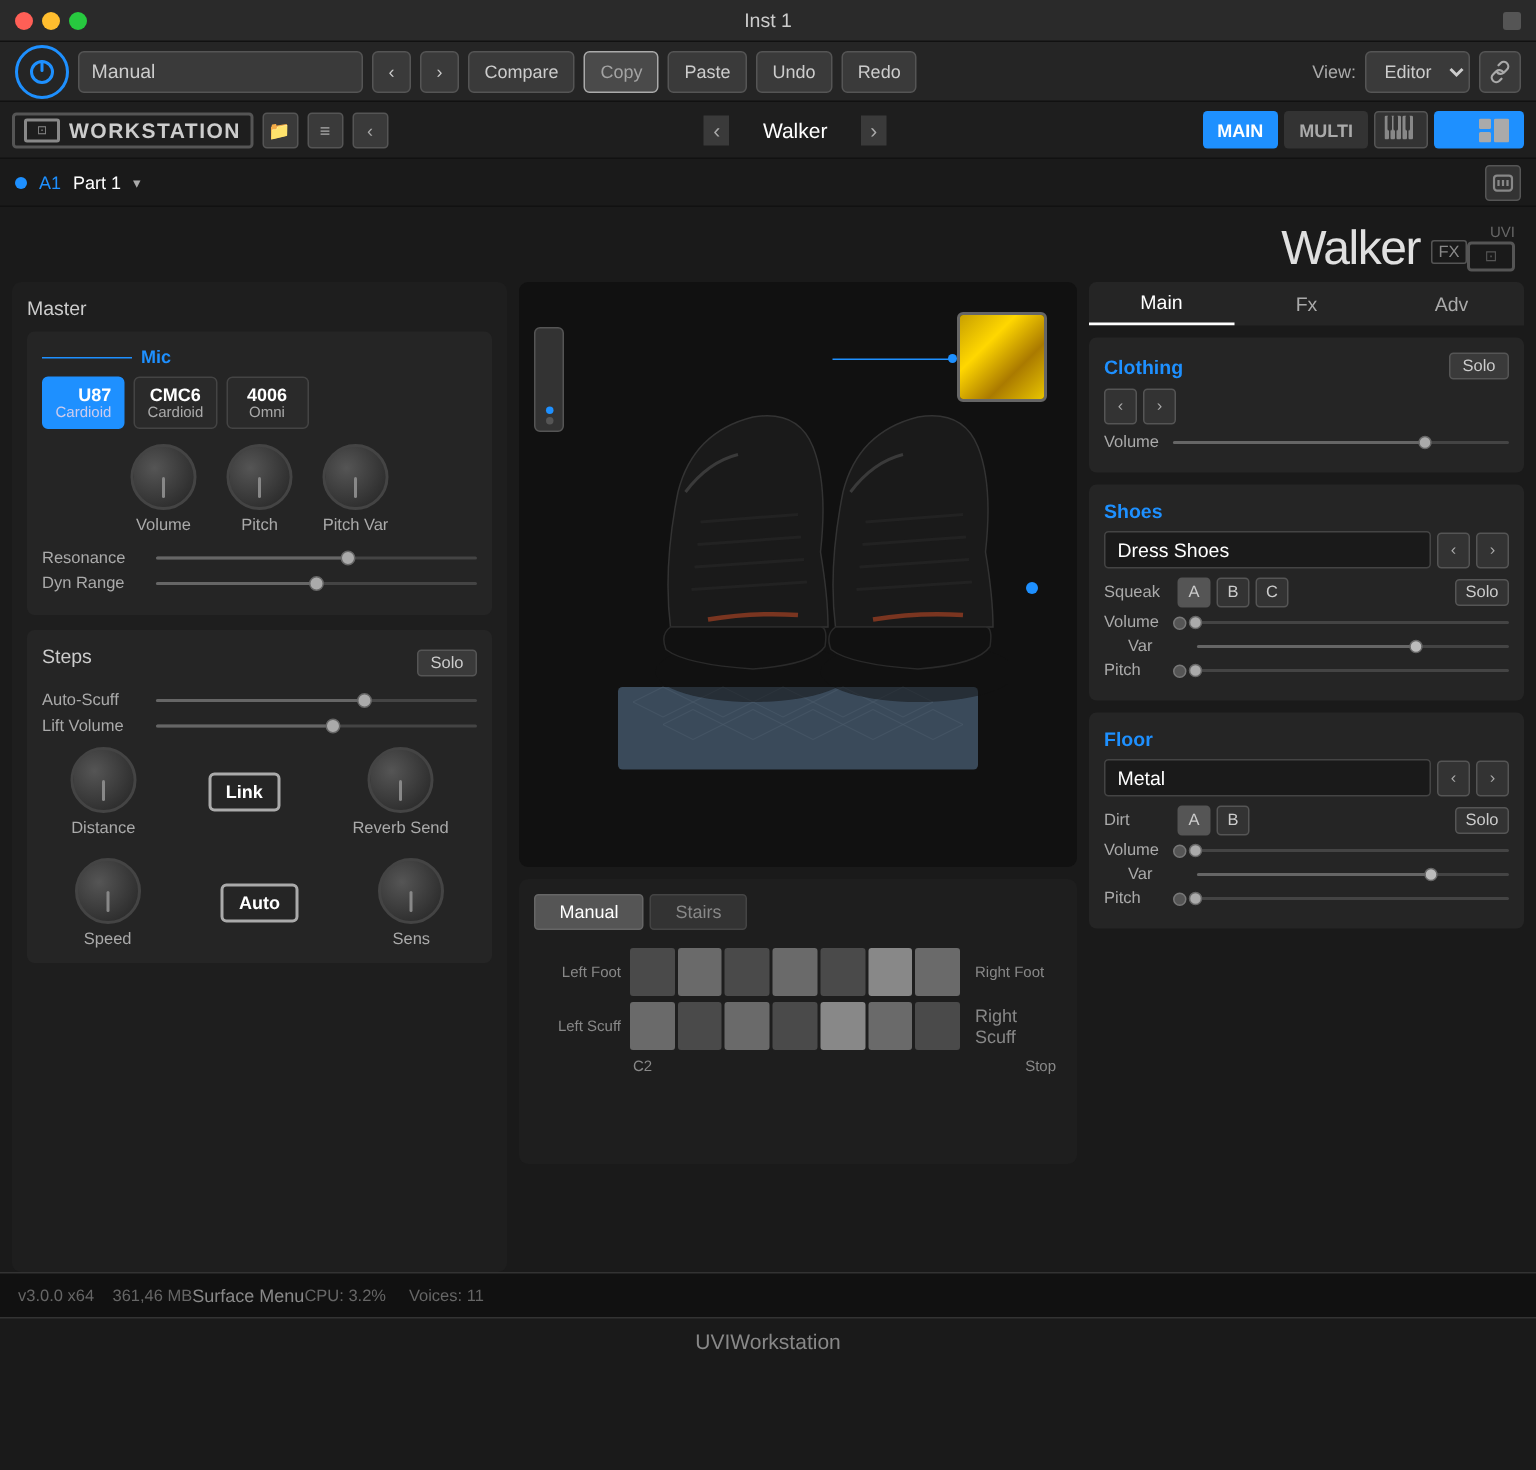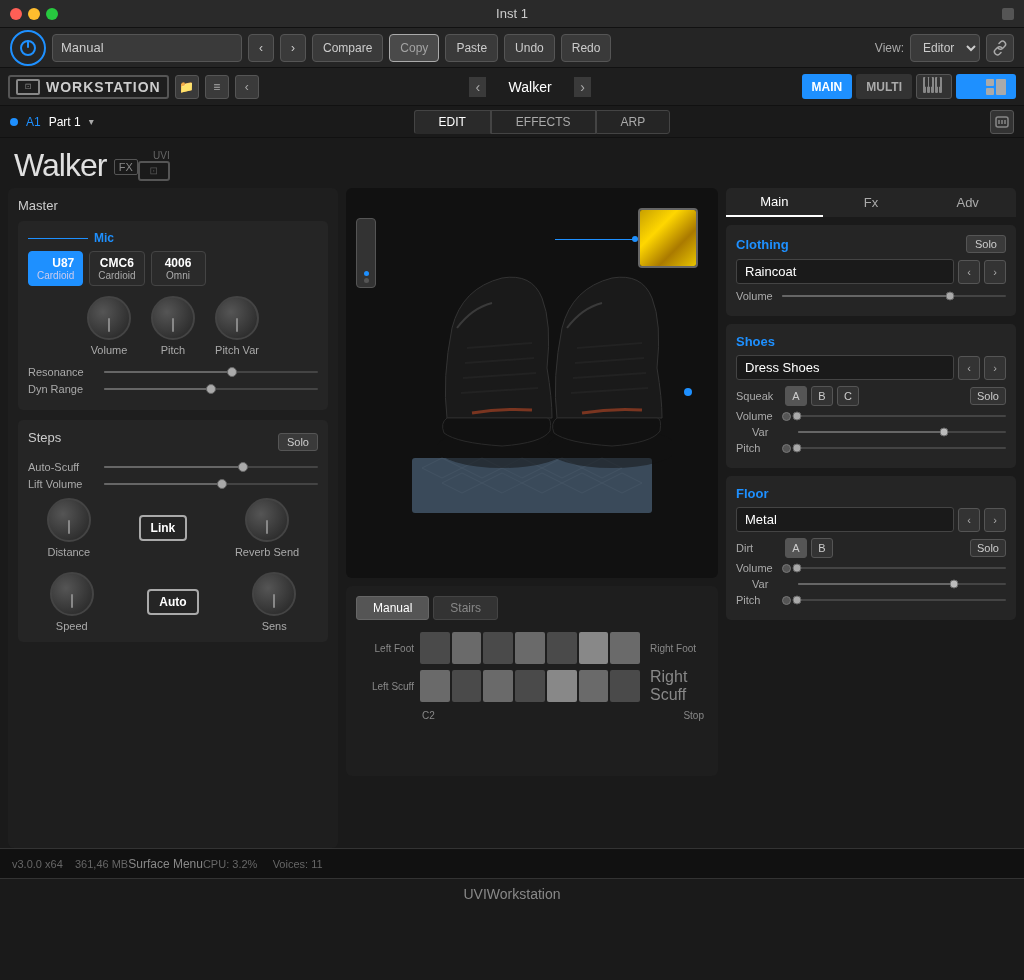--- a/index.html
+++ b/index.html
@@ -236,21 +236,21 @@
       background: #333; border: 1px solid #555;
       border-radius: 3px; width: 24px; height: 24px;
       display: flex; align-items: center; justify-content: center;
       cursor: pointer; color: #aaa; font-size: 11px;
     }
 
     
     .instrument-title-bar {
       background: #1a1a1a;
       padding: 8px 14px 4px;
-      display: flex; align-items: center; justify-content: flex-start;
+      display: flex; align-items: center; justify-content: flex-end;
       height: 50px;
     }
     .instrument-title {
       font-size: 32px;
       font-weight: 300;
       color: #e0e0e0;
       letter-spacing: -1px;
     }
     .fx-badge {
       font-size: 11px;
@@ -812,25 +812,20 @@
       </svg>
     </div>
   </div>
 </div>
 
 <div class="part-bar">
   <div class="part-dot"></div>
   <span class="part-label">A1</span>
   <span class="part-name">Part 1</span>
   <span class="part-arrow">▾</span>
-  <div class="part-tabs">
-    <div class="part-tab active">EDIT</div>
-    <div class="part-tab">EFFECTS</div>
-    <div class="part-tab">ARP</div>
-  </div>
   <div class="midi-btn">
     <svg width="14" height="14" viewBox="0 0 14 14">
       <rect x="1" y="2" width="12" height="10" rx="2" stroke="#888" stroke-width="1.5" fill="none"></rect>
       <line x1="4" y1="5" x2="4" y2="9" stroke="#888" stroke-width="1.5"></line>
       <line x1="7" y1="5" x2="7" y2="9" stroke="#888" stroke-width="1.5"></line>
       <line x1="10" y1="5" x2="10" y2="9" stroke="#888" stroke-width="1.5"></line>
     </svg>
   </div>
 </div>
 
@@ -1039,21 +1034,21 @@
           <div class="piano-row-label" style="font-size:10px;color:#888;width:58px;text-align:right;">Left Scuff</div>
           <div class="piano-keys-group">
             <div class="pk pk-medium" style="height:32px;"></div>
             <div class="pk pk-dark" style="height:32px;"></div>
             <div class="pk pk-medium" style="height:32px;"></div>
             <div class="pk pk-dark" style="height:32px;"></div>
             <div class="pk pk-light" style="height:32px;"></div>
             <div class="pk pk-medium" style="height:32px;"></div>
             <div class="pk pk-dark" style="height:32px;"></div>
           </div>
-          <div class="piano-row-label-r" style="font-size:16px;color:#888;width:62px;padding-left:4px;">Right Scuff</div>
+          <div class="piano-row-label-r" style="font-size:12px;color:#888;width:62px;padding-left:4px;">Right Scuff</div>
         </div>
         <div style="display:flex;padding-left:66px;gap:4px;margin-top:2px;">
           <div style="flex:1;font-size:10px;color:#888;text-align:left;">C2</div>
           <div style="font-size:10px;color:#888;margin-left:auto;padding-right:4px;">Stop</div>
         </div>
       </div>
     </div>
   </div>
 
   <div class="right-panel">
@@ -1063,26 +1058,20 @@
       <button class="right-tab">Fx</button>
       <button class="right-tab">Adv</button>
     </div>
 
     <div class="right-section">
       <div class="section-header">
         <span class="section-name">Clothing</span>
         <button class="solo-btn">Solo</button>
       </div>
       <div class="dropdown-row">
-        <select class="dropdown">
-          <option>Raincoat</option>
-          <option>Jacket</option>
-          <option>Shirt</option>
-          <option>None</option>
-        </select>
         <div class="arr-btn">‹</div>
         <div class="arr-btn">›</div>
       </div>
       <div class="vol-row">
         <span class="vol-label">Volume</span>
         <div class="vol-slider">
           <div class="vol-slider-fill" style="width:75%"></div>
           <div class="vol-thumb" style="left:75%"></div>
         </div>
       </div>

